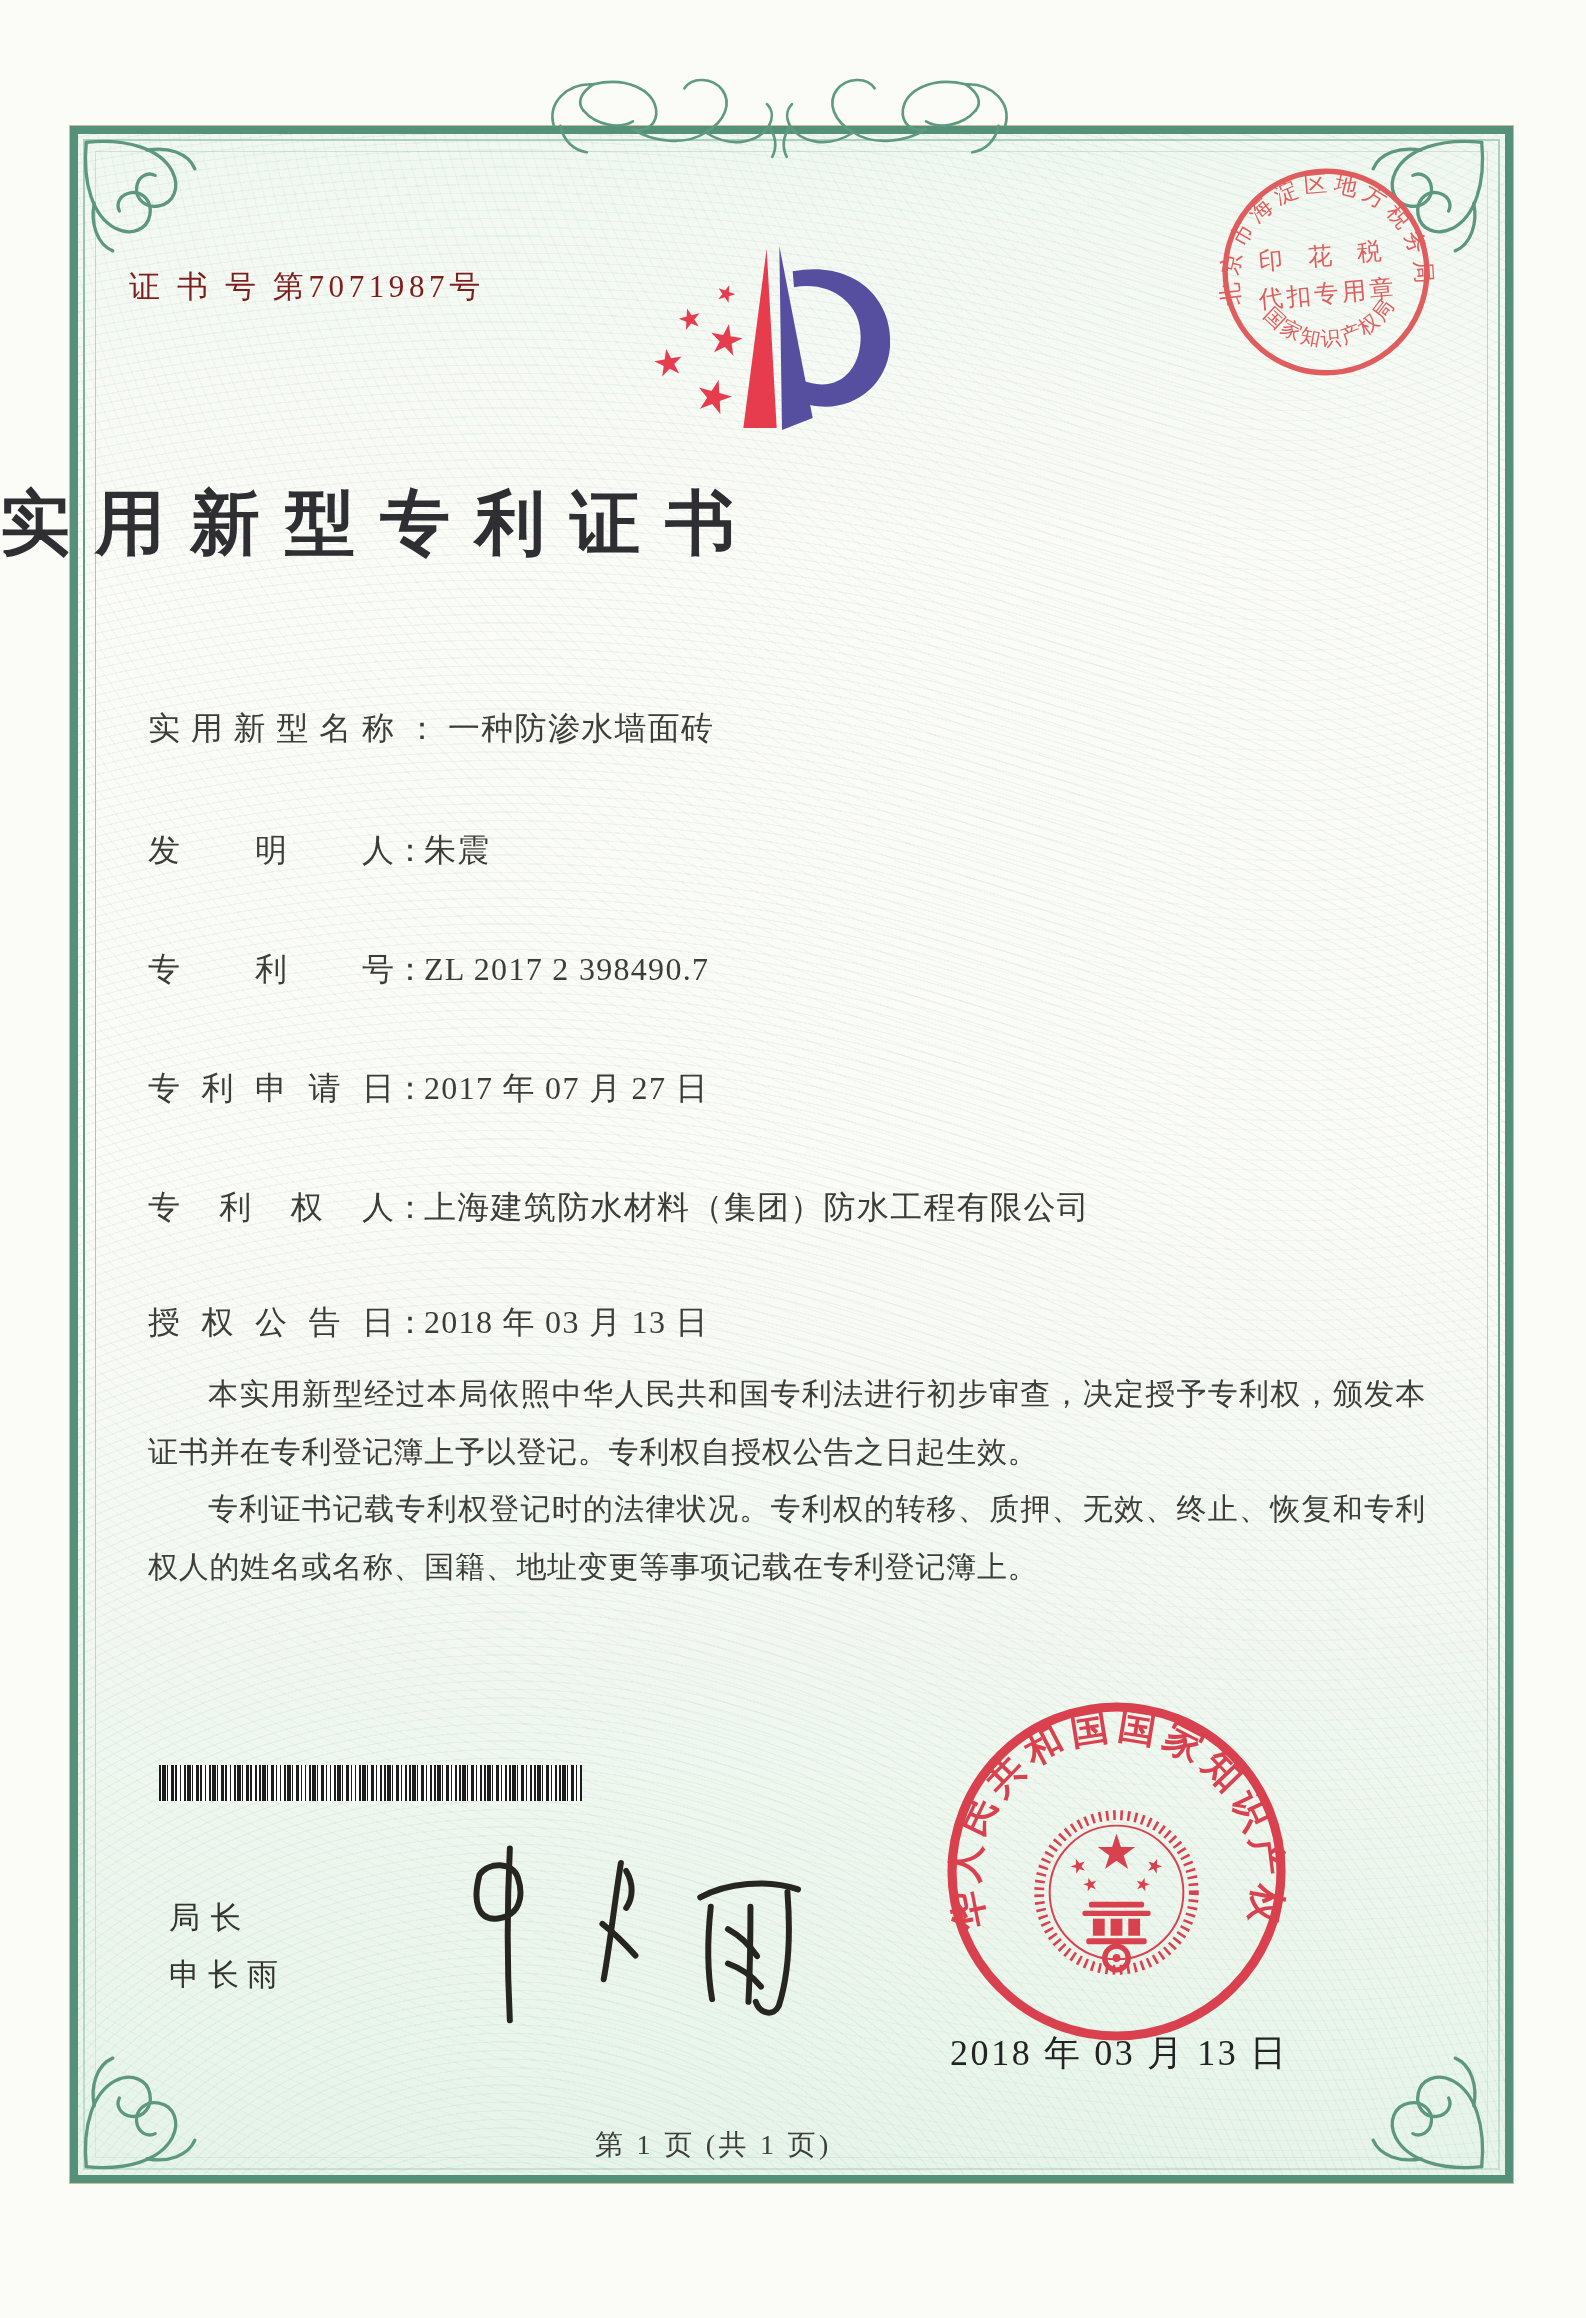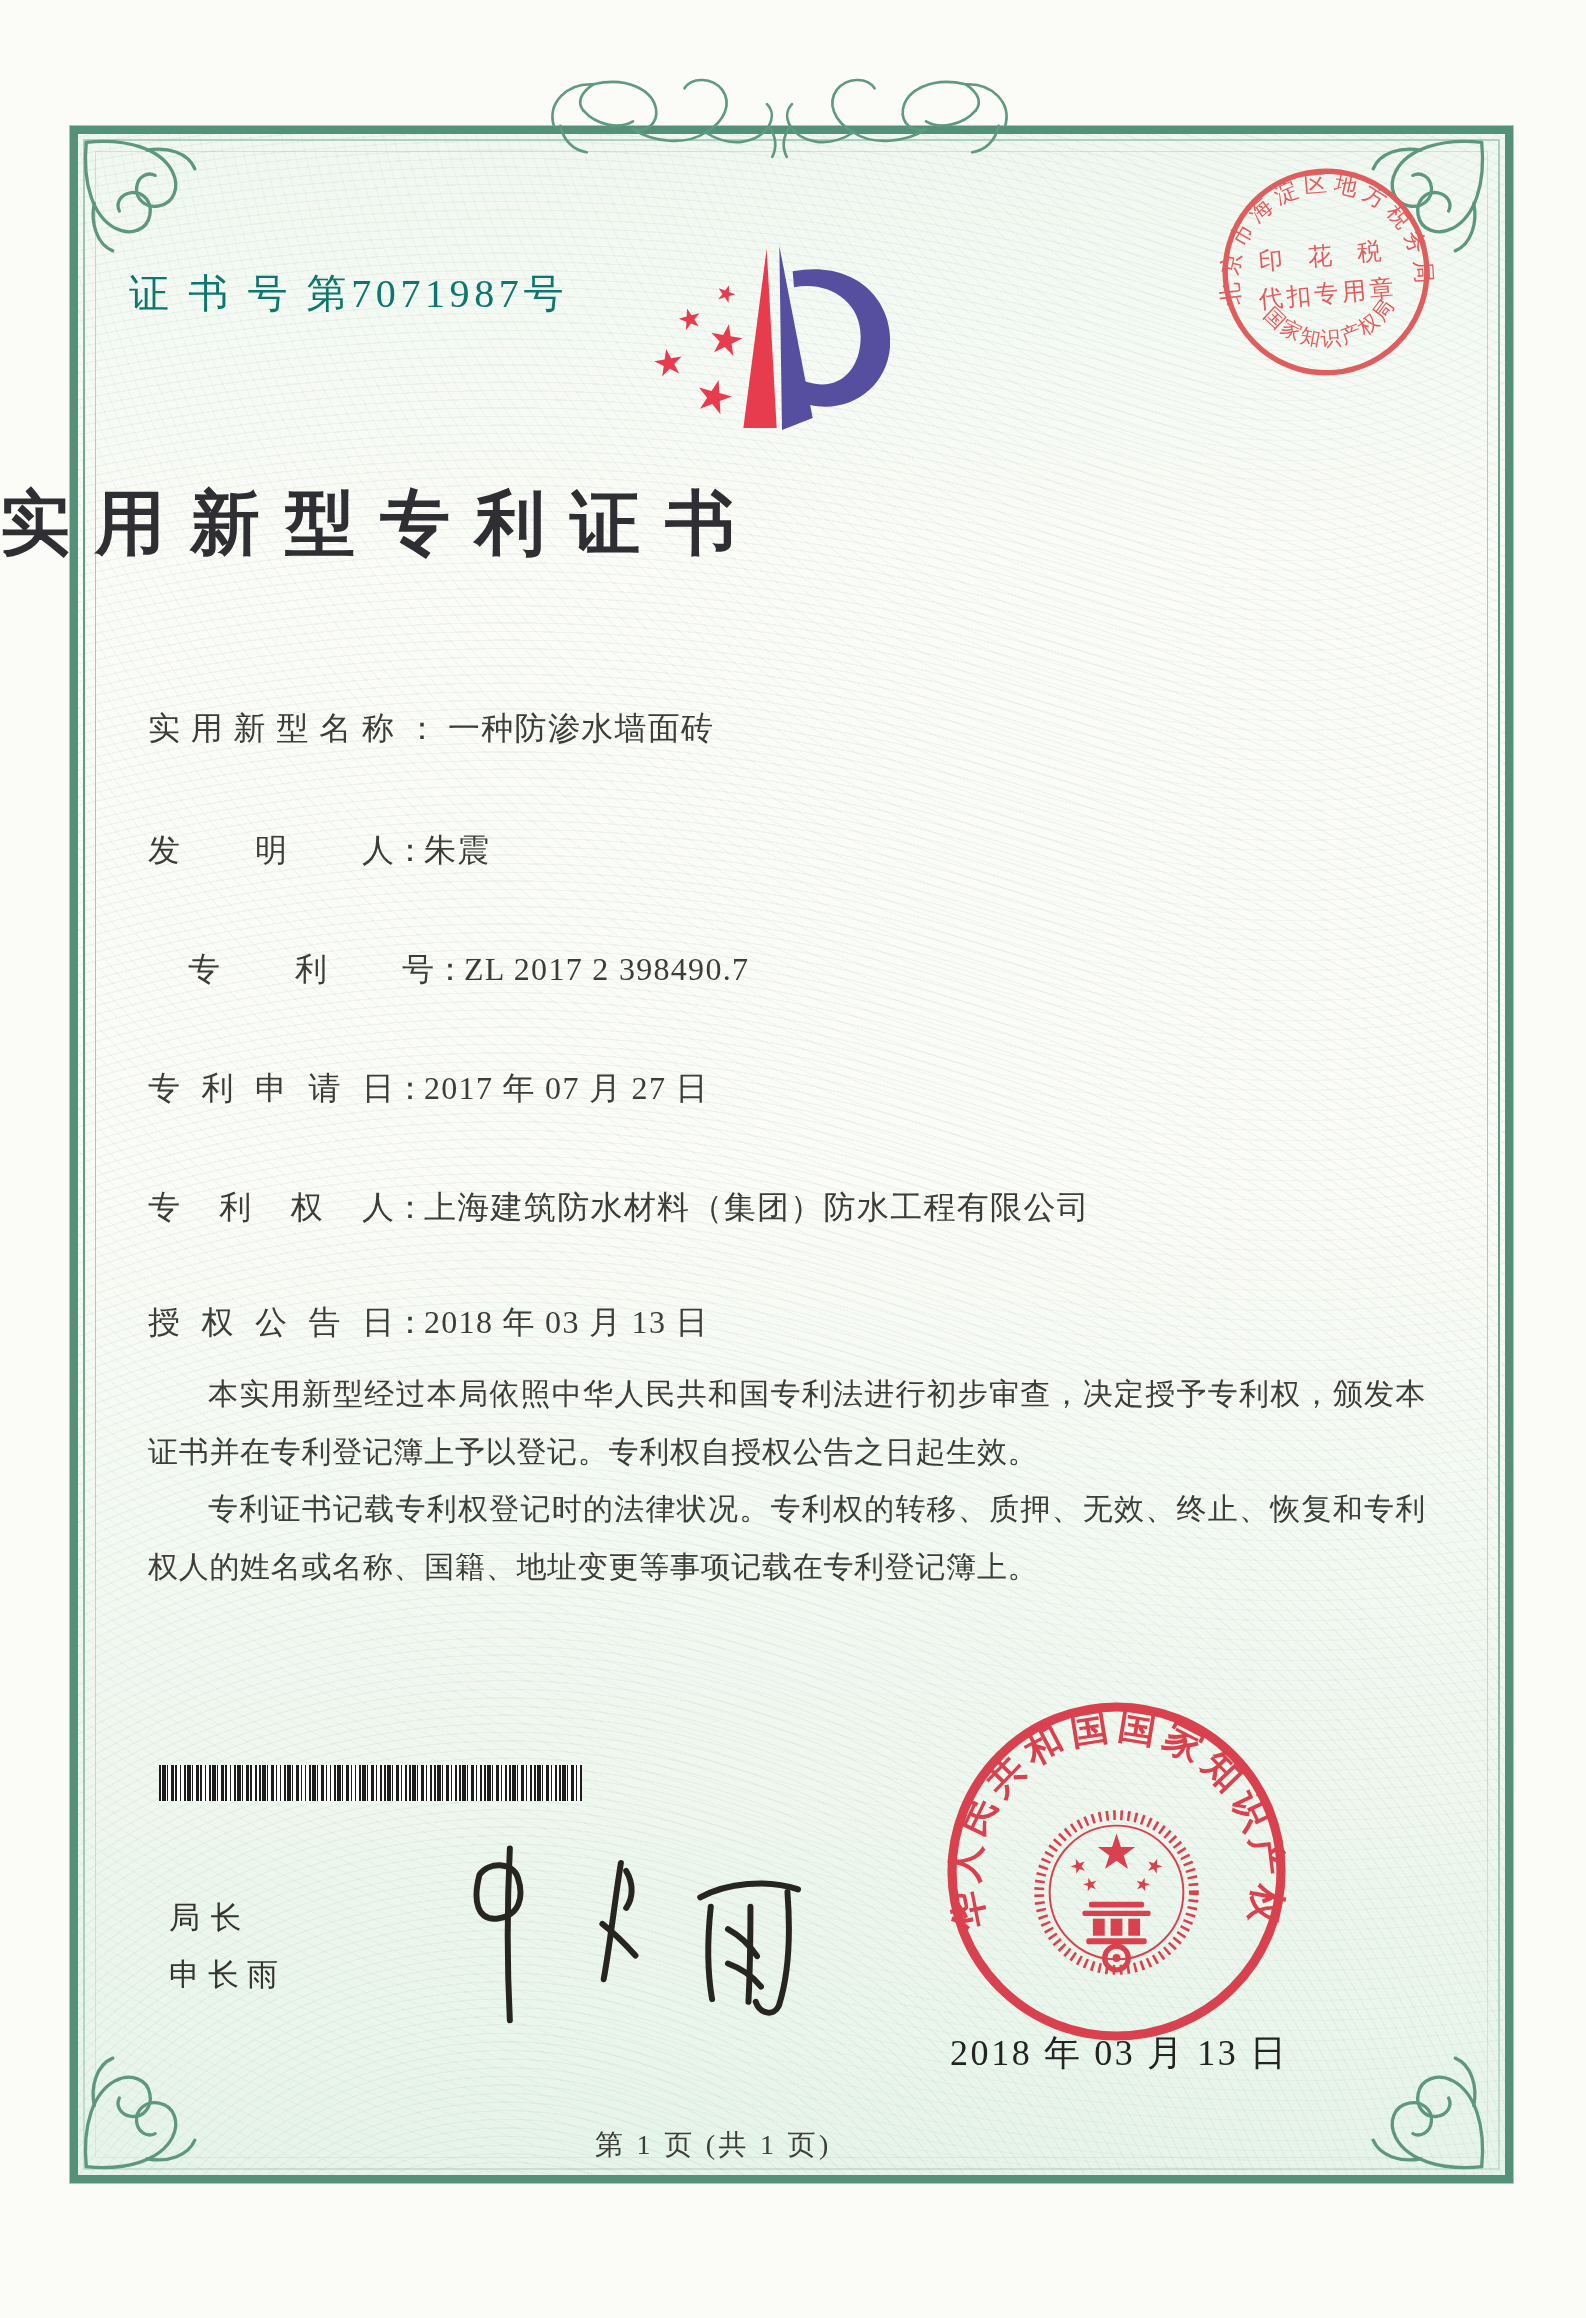--- a/index.html
+++ b/index.html
@@ -16,21 +16,21 @@
   .frame-inner{position:absolute; inset:10px; border:1.3px solid #a9c9b7;}
   .guilloche{position:absolute; inset:0;
     background-image:
       repeating-radial-gradient(circle at 30% 115%, rgba(130,185,155,.10) 0 1.3px, rgba(130,185,155,0) 1.3px 8.6px),
       repeating-radial-gradient(circle at 85% -10%, rgba(130,185,155,.07) 0 1.3px, rgba(130,185,155,0) 1.3px 10px),
       linear-gradient(180deg, rgba(233,245,236,.6) 0%, rgba(255,255,255,0) 20%, rgba(255,255,255,0) 52%, rgba(226,242,230,.8) 100%);
   }
   .ornament{position:absolute; pointer-events:none;}
   
   .abs{position:absolute;}
-  .cert-no{left:129px; top:266px; font-size:40px; letter-spacing:4.6px; color:#0f766e;}
+  .cert-no{left:129px; top:266px; font-size:31px; letter-spacing:4.6px; color:#7f1d1d;}
   .title{left:0; top:477px; width:1519px; 
     font-size:70px; font-weight:bold; letter-spacing:25px; color:#2e2e33;}
   .field{display:flex; align-items:baseline; left:148px; font-size:32px; color:#3c3c3a; white-space:nowrap;}
   .flabel{display:inline-block; width:246px; text-align:justify; text-align-last:justify;}
   .fcolon{display:inline-block; width:30px;}
   .fvalue{letter-spacing:1.3px;}
   .paras{left:148px; top:1365px; width:1278px; font-size:30px; line-height:1.92;
     text-align:justify; color:#3d3d3b;}
   .paras p{margin:0; text-indent:2em; letter-spacing:0.7px;}
   .barcode{left:159px; top:1765px; width:423px; height:36px;
@@ -153,21 +153,21 @@
   <div class="abs field" style="top:707px;gap:12px;">
     <span class="flabel">实用新型名称</span>
       <span class="fcolon">：</span>
       <span class="fvalue">一种防渗水墙面砖</span>
   </div>
   <div class="abs field" style="top:829px;">
     <span class="flabel">发明人</span>
       <span class="fcolon">：</span>
       <span class="fvalue">朱震</span>
   </div>
-  <div class="abs field" style="top:948px;margin-left:40px;">
+  <div class="abs field" style="top:948px;">
     <span class="flabel">专利号</span>
       <span class="fcolon">：</span>
       <span class="fvalue">ZL 2017 2 398490.7</span>
   </div>
   <div class="abs field" style="top:1067px;align-items:flex-end;">
     <span class="flabel">专利申请日</span>
       <span class="fcolon">：</span>
       <span class="fvalue">2017 年 07 月 27 日</span>
   </div>
   <div class="abs field" style="top:1186px;">

